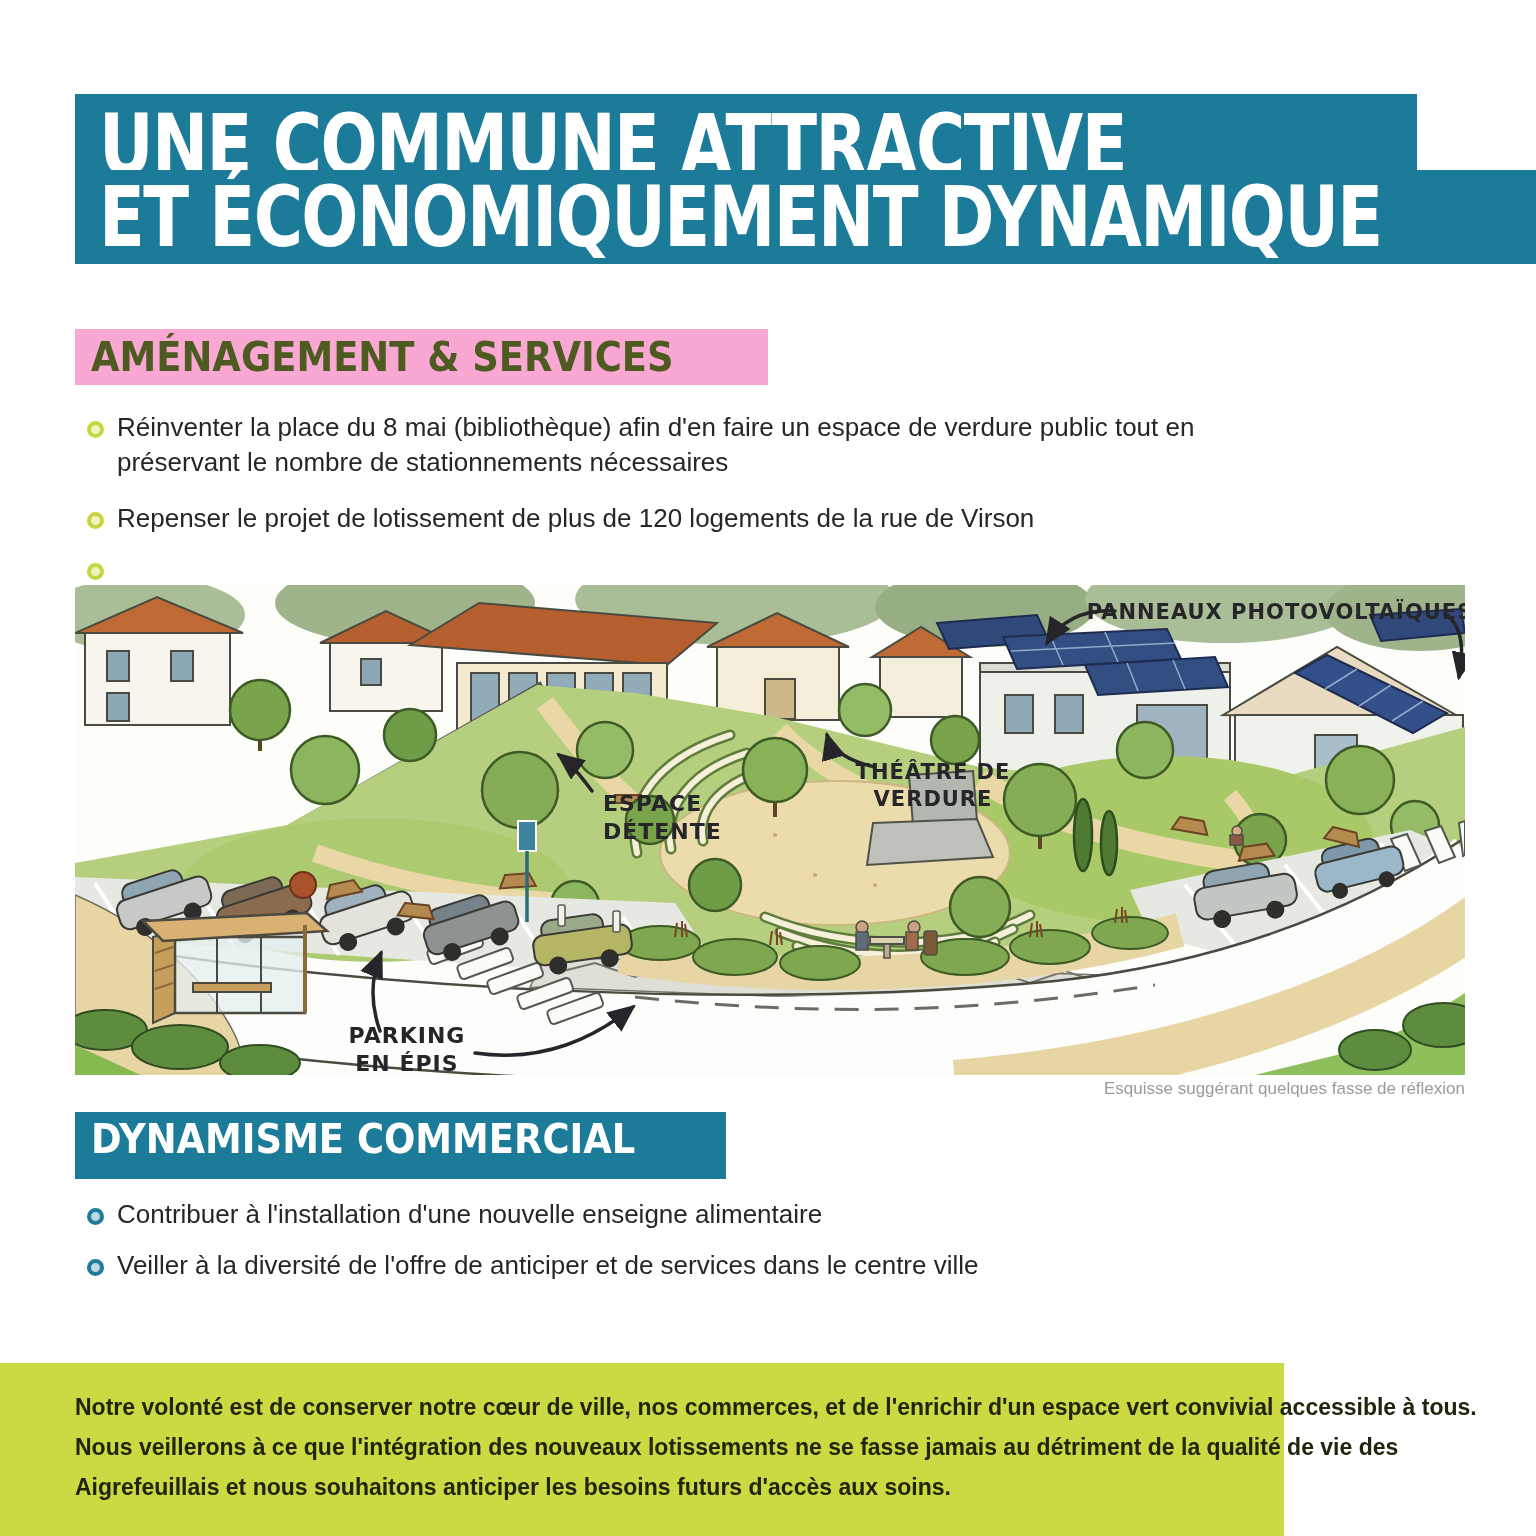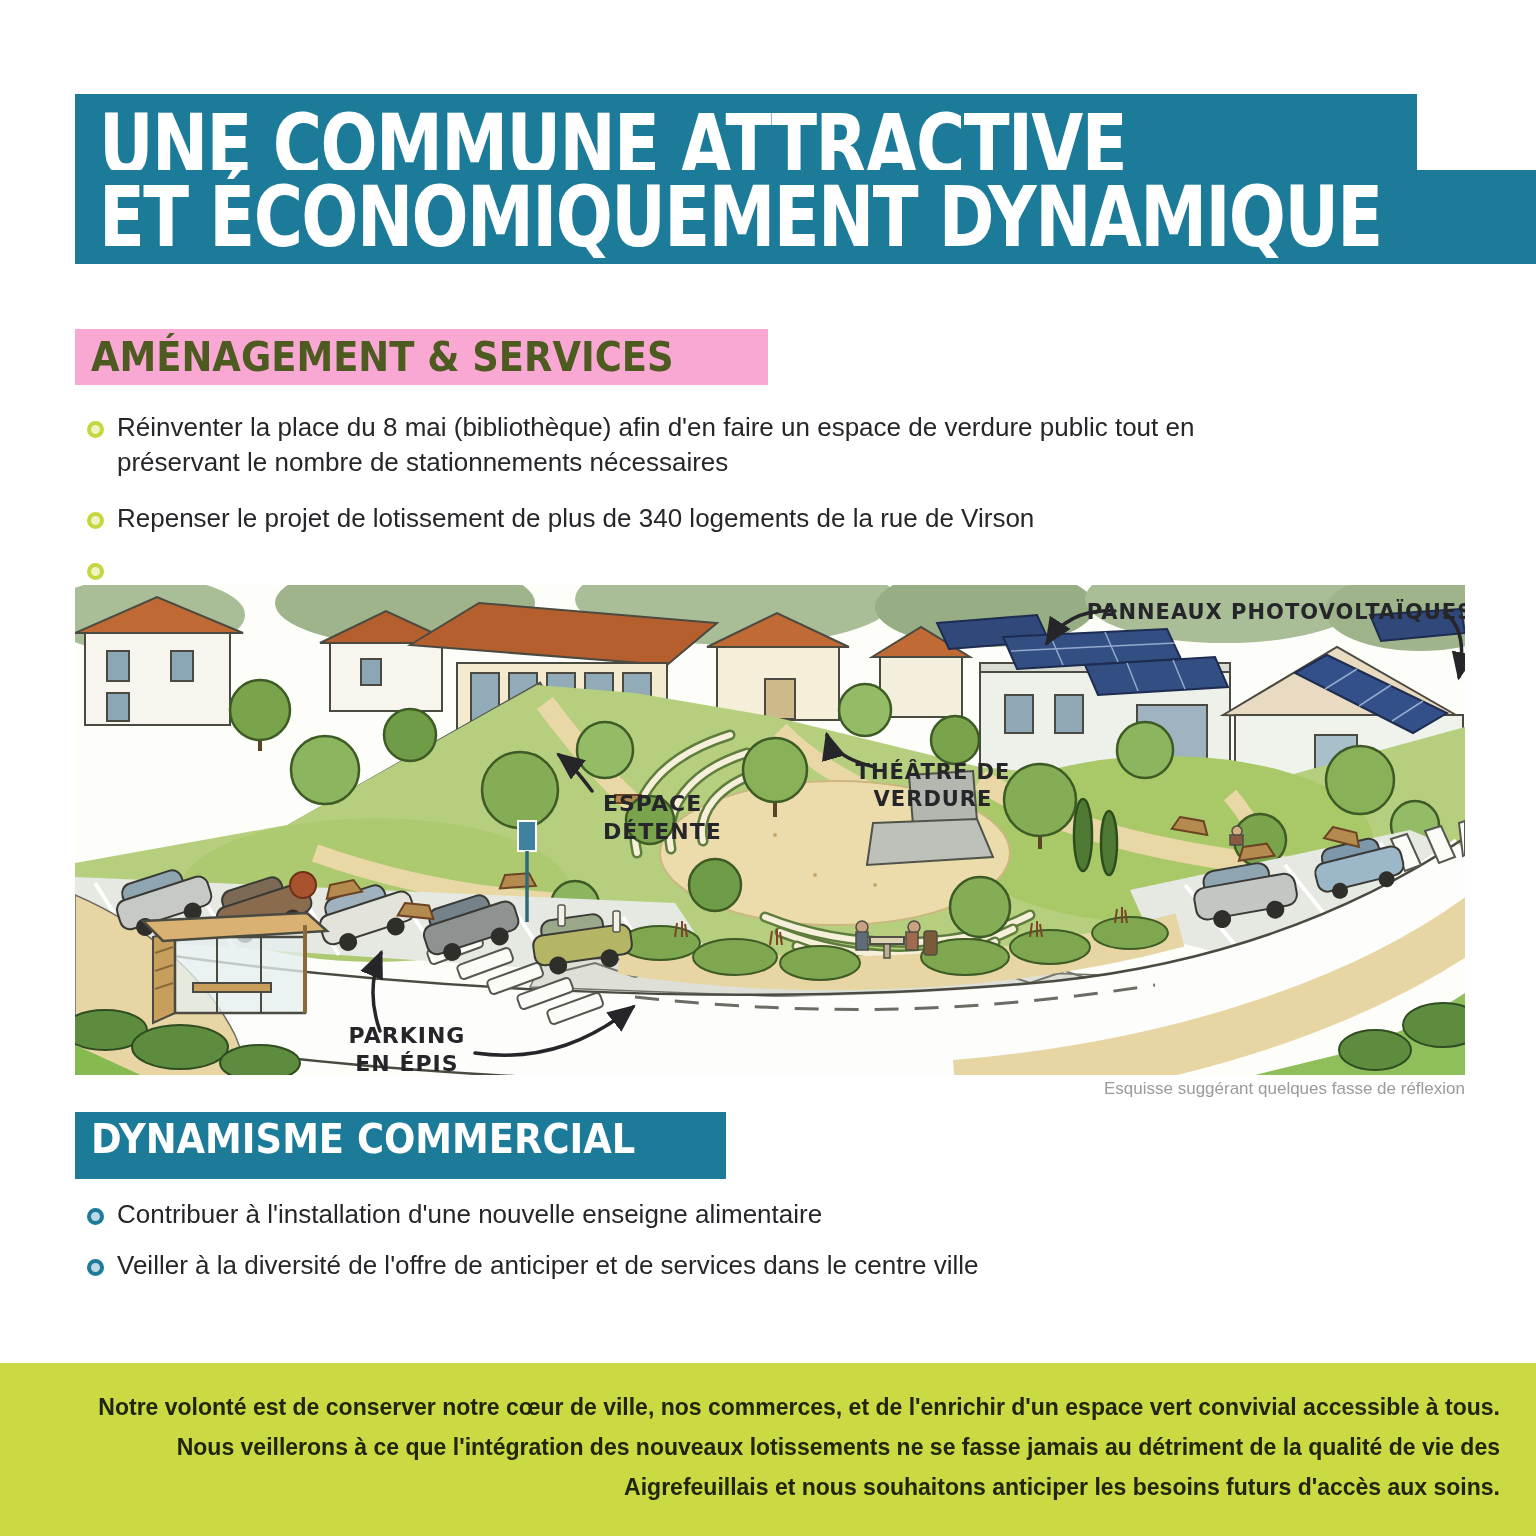--- a/index.html
+++ b/index.html
@@ -31,21 +31,21 @@
   .dot{flex:0 0 auto;width:9px;height:9px;border-radius:50%;margin:11px 13px 0 0;}
   .dot.lime{background:#eef3c3;border:4px solid #c6d63f;}
   .dot.teal{background:#bcd9e3;border:4px solid #1f7b99;}
 
   
   .illustration{position:absolute;left:75px;top:585px;width:1390px;height:490px;}
   .caption{position:absolute;right:71px;top:1079px;font-size:17px;color:#9b9b9b;}
   .lbl{font-family:"DejaVu Sans",sans-serif;font-weight:700;fill:#26262a;letter-spacing:1px;}
 
   
-  .footer{position:absolute;left:0;top:1363px;width:1536px;height:173px;background:#cbd943;text-align:right;}
+  .footer{position:absolute;left:0;top:1363px;width:1284px;height:173px;background:#cbd943;}
   .footer-text{position:absolute;left:75px;top:24px;width:1425px;font-size:23px;font-weight:700;
                color:#20250b;line-height:40px;}
 </style>
 </head>
 <body>
 
 <div class="page">
 
   <div class="title-line" id="t1">
     <span class="squeeze">UNE COMMUNE ATTRACTIVE</span>
@@ -58,21 +58,21 @@
     <span class="squeeze">AMÉNAGEMENT &amp; SERVICES</span>
   </div>
 
   <ul class="bullets" id="bullets-amenagement">
     <li>
       <span class="dot lime"></span>
       <span>Réinventer la place du 8 mai (bibliothèque) afin d'en faire un espace de verdure public tout en préservant le nombre de stationnements nécessaires</span>
     </li>
     <li>
       <span class="dot lime"></span>
-      <span>Repenser le projet de lotissement de plus de 340 logements de la rue de Virson</span>
+      <span>Repenser le projet de lotissement de plus de 120 logements de la rue de Virson</span>
     </li>
     <li>
       <span class="dot lime"></span>
     </li>
   </ul>
 
   <svg class="illustration" viewBox="0 0 1390 490">
     <defs>
       <marker id="ah" orient="auto" markerWidth="9" markerHeight="8" refX="7" refY="3.5">
         <path d="M0,0 L8,3.5 L0,7 Z" fill="#26262a"></path>

